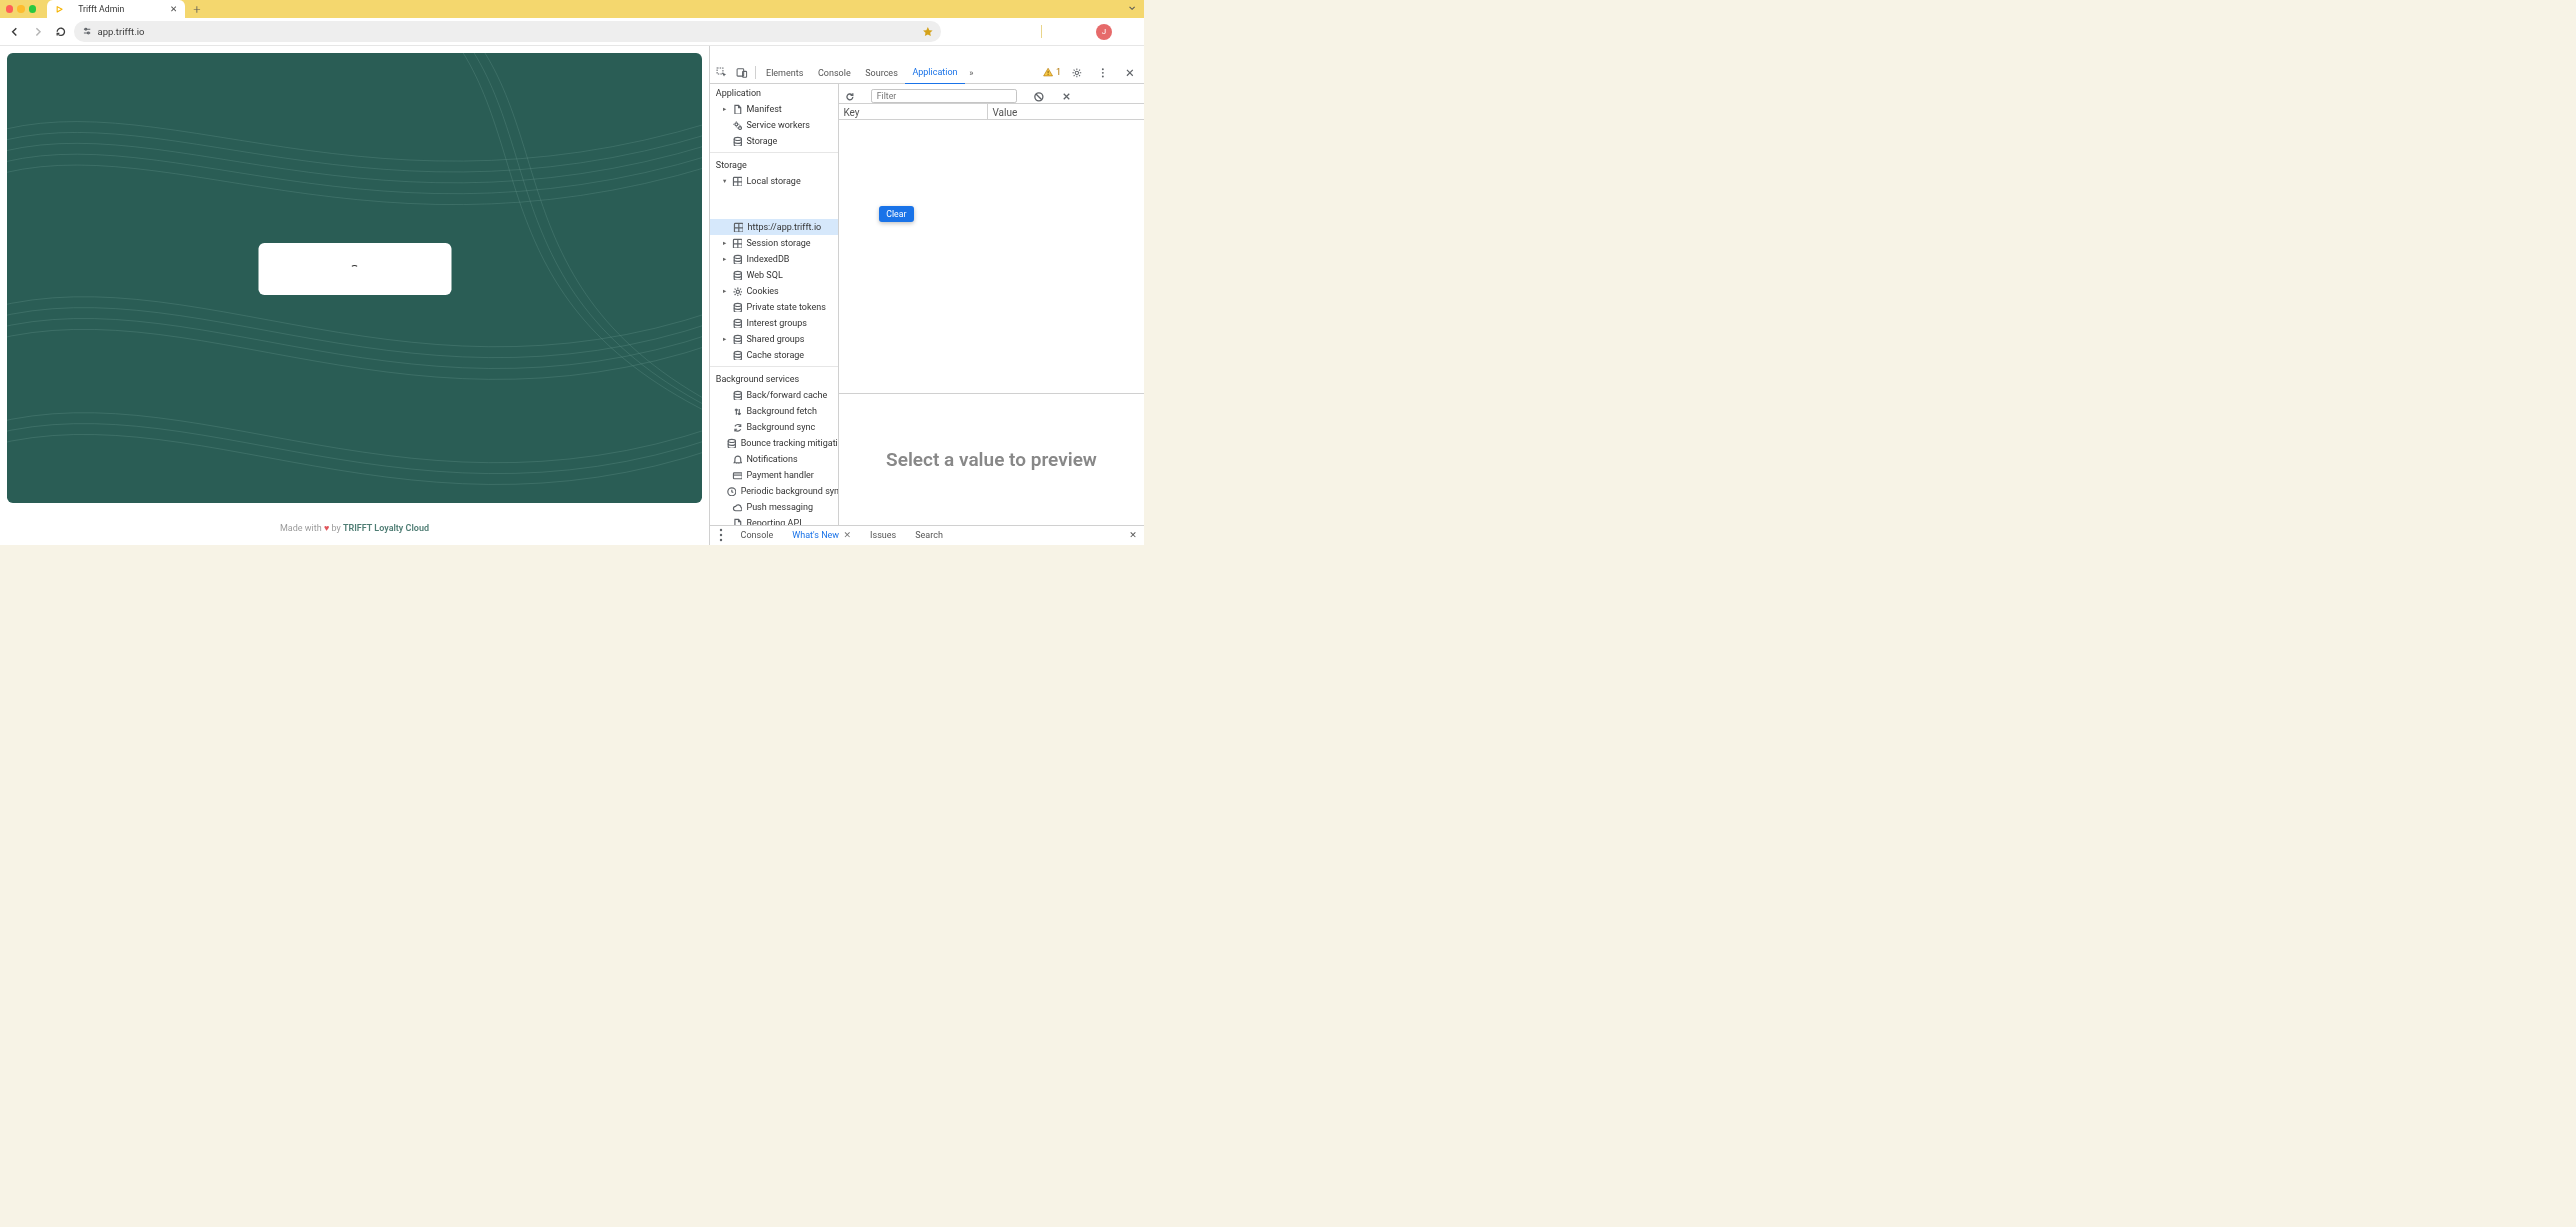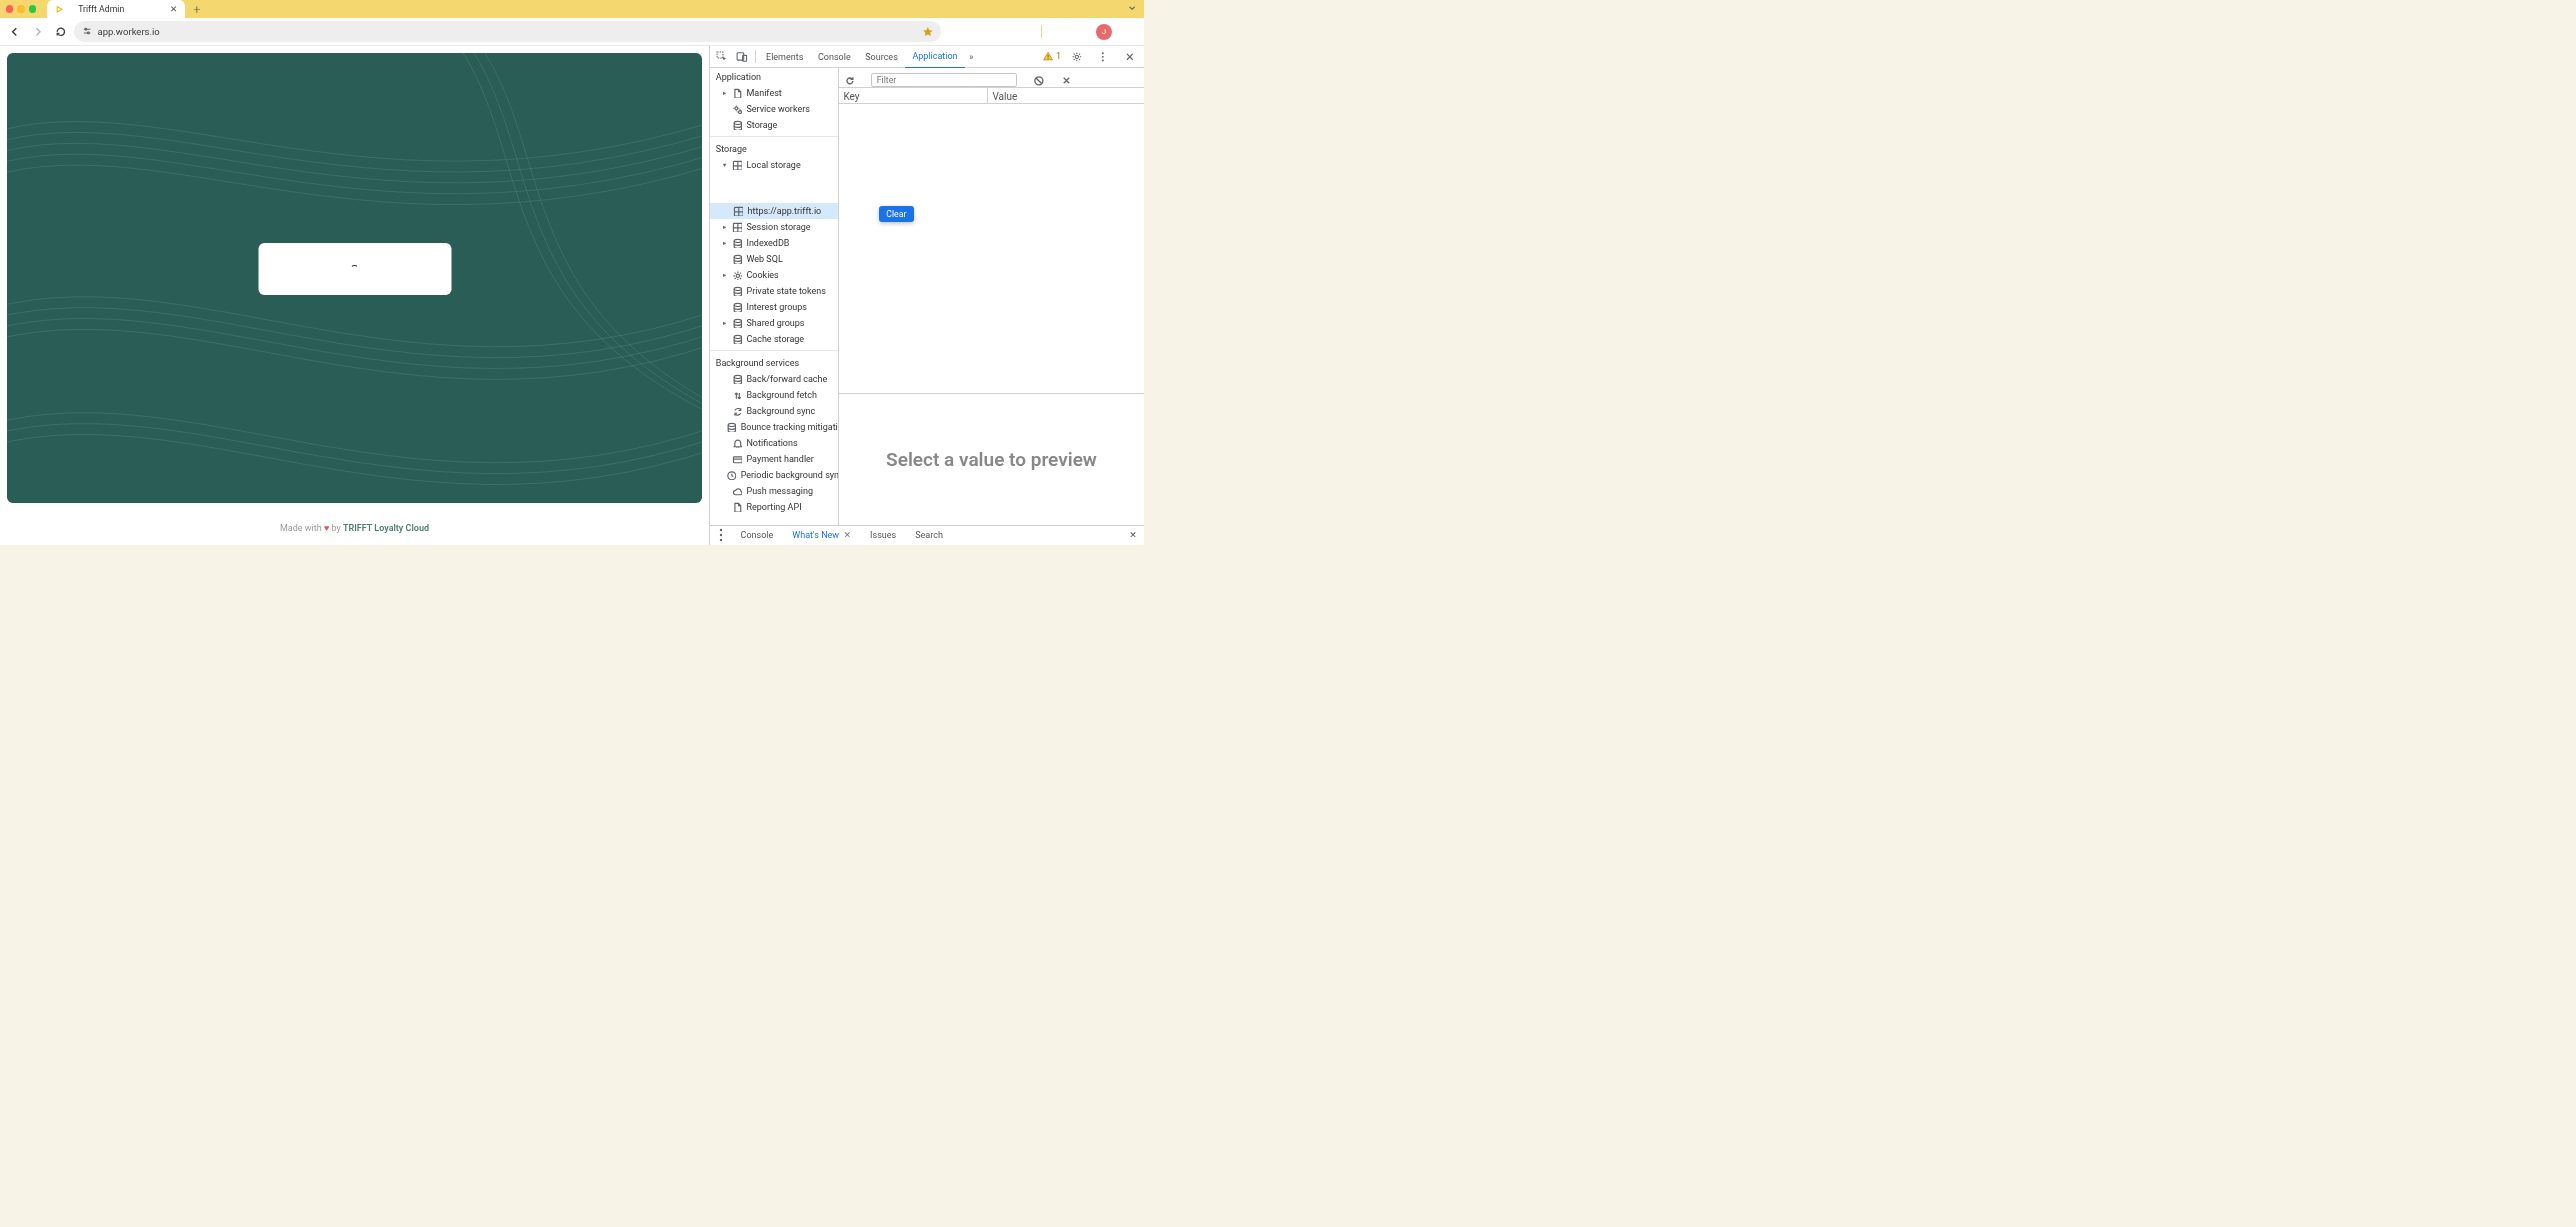--- a/index.html
+++ b/index.html
@@ -40,21 +40,21 @@
   .bg svg { position: absolute; inset: 0; }
   .loginbox { position: absolute; left: 50%; top: 48%; transform: translate(-50%,-50%); width: 193px; height: 52px; background: #fff; border-radius: 5.8px; display:flex; align-items:center; justify-content:center; }
   .spinner { width: 8.7px; height: 8.7px; border: 1.5px solid transparent; border-top-color: #333; border-radius: 50%; animation: spin 1s linear infinite; }
   @keyframes spin { to { transform: rotate(360deg);} }
   .page-footer { height: 35px; display:flex; align-items:center; justify-content:center; font-size: 9px; color: #9b9b9b; }
   .page-footer .heart { color: #e0555a; }
   .page-footer strong { color: #4f7d74; font-weight: 600; }
 
   
   .devtools { flex: 1; display: flex; flex-direction: column; background: #fff; border-left: 0.7px solid #d0d0d0; }
-  .dt-tabbar { height: 22px; display: flex; align-items: center; border-bottom: 0.7px solid #d0d0d0; font-size: 9px; color: #555; padding: 0 1.5px; }
+  .dt-tabbar { height: 22px; display: flex; align-items: center; border-bottom: 0.7px solid #d0d0d0; font-size: 9px; color: #555; padding: 0 1.5px; margin-top: 16px; }
   .dt-ic { width: 20.4px; height: 20.4px; display:flex;align-items:center;justify-content:center; }
   .dt-ic svg { width: 11.7px; height: 11.7px; }
   .dt-tabbar .tabitem { padding: 0 7.3px; height: 22px; display:flex;align-items:center; cursor: default; }
   .dt-tabbar .tabitem.active { color: #1a73e8; border-bottom: 1.5px solid #1a73e8; }
   .dt-tabbar .more { padding: 0 4.4px; }
   .dt-tabbar .right { margin-left: auto; display:flex; align-items:center; gap: 5.8px; padding-right: 2.9px; }
   .dt-tabbar .warn { color: #b27400; display:flex;align-items:center;gap:2.9px; }
   .dt-body { flex: 1; display: flex; min-height: 0; }
   .apptree { width: 129px; border-right: 0.7px solid #d0d0d0; overflow: hidden; font-size: 9px; color: #333; padding-bottom: 4.4px; }
   .apptree .section-title { padding: 4.4px 5.8px 2.9px 5.8px; color: #333; }
@@ -188,21 +188,21 @@
       </svg>
     </div>
   <div class="addr">
     <span class="tune">
       <svg viewBox="0 0 16 16" width="10.2" height="10.2" fill="none" stroke="#5f6368" stroke-width="1.6">
           <path d="M3 5h10M3 11h10"></path>
           <circle cx="6" cy="5" r="1.5"></circle>
           <circle cx="10" cy="11" r="1.5"></circle>
         </svg>
     </span>
-    <span>app.workers.io</span>
+    <span>app.trifft.io</span>
     <span class="star">
       <svg viewBox="0 0 16 16">
           <path d="M8 1.5l2 4.2 4.5.5-3.3 3 .9 4.4L8 11.5l-4.1 2.1.9-4.4L1.5 6.2l4.5-.5z" fill="#d4a21a"></path>
         </svg>
     </span>
   </div>
   <div class="rightctrls">
     <div class="iconbox ebadge">
       <div style="display:flex;flex-direction:column;gap:0.7px">
           <div class="sq" style="background:#3b82f6"></div>

